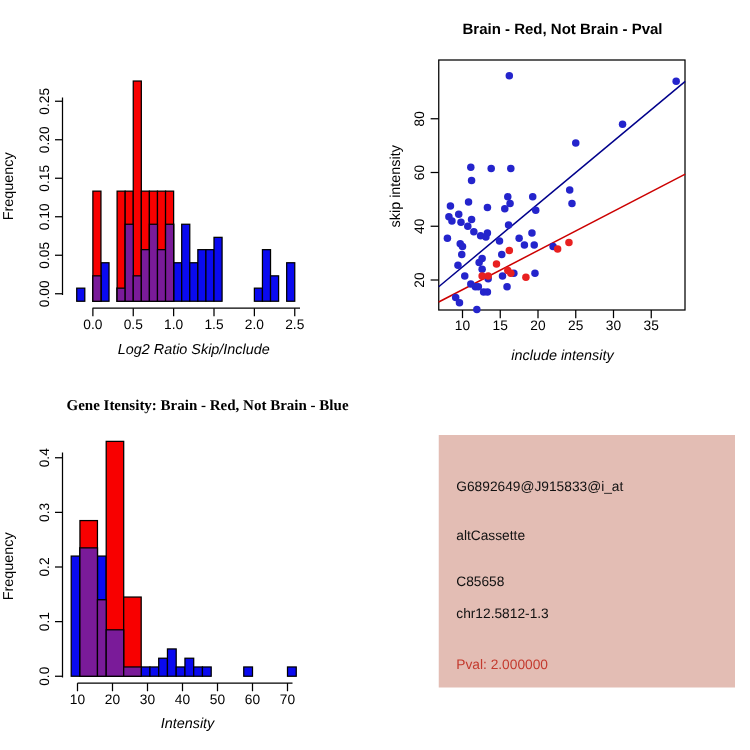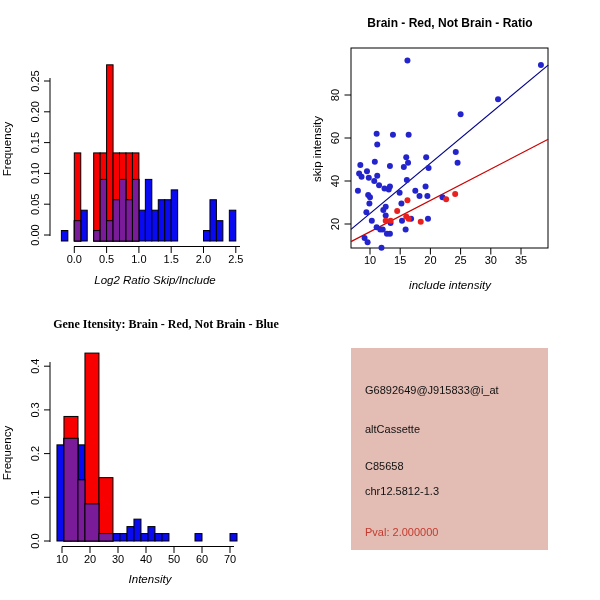--- a/index.html
+++ b/index.html
@@ -4,21 +4,21 @@
 <style>
   html,body{margin:0;padding:0;background:#fff;}
   #canvas{position:relative;width:600px;height:600px;background:#ffffff;overflow:hidden;
           font-family:"Liberation Sans",sans-serif;color:#000;}
   #chart-layer{position:absolute;left:0;top:0;}
   #chart-layer text{font-family:"Liberation Sans",sans-serif;font-size:11px;fill:#000;}
   .ptitle{position:absolute;font-weight:bold;font-size:12px;text-align:center;white-space:nowrap;}
   .axlab{position:absolute;font-size:11.5px;text-align:center;white-space:nowrap;font-style:italic;}
   .ylab{position:absolute;width:100px;height:14px;font-size:11.5px;text-align:center;
         transform:rotate(-90deg);white-space:nowrap;}
-  #info-panel{position:absolute;left:351px;top:348px;width:197px;height:202px;background:#E3BDB4;}
+  #info-panel{position:absolute;left:351px;top:348px;width:197px;height:202px;background:#E3BDB4;padding-left:40px;}
   #info-panel .iline{position:absolute;left:14px;font-size:11px;white-space:nowrap;color:#111;}
   #info-panel .pval{color:#C43A2E;}
 </style>
 </head>
 <body>
 
 <div id="canvas">
 
   <svg id="chart-layer" width="600" height="600">
       <g>
@@ -228,21 +228,21 @@
         <rect x="63.96" y="438.305" width="13.999999999999993" height="102.695" fill="#7A1B99" stroke="#000" stroke-width="1"></rect>
         <rect x="77.96" y="479.82" width="7" height="61.18000000000001" fill="#7A1B99" stroke="#000" stroke-width="1"></rect>
         <rect x="84.96" y="503.855" width="14" height="37.145" fill="#7A1B99" stroke="#000" stroke-width="1"></rect>
         <rect x="98.96" y="533.571" width="14" height="7.429" fill="#7A1B99" stroke="#000" stroke-width="1"></rect>
       </g>
     </svg>
 
   <div class="axlab" style="left:20px;top:274px;width:270px;">Log2 Ratio Skip/Include</div>
   <div class="ylab" style="left:-42px;top:142px;">Frequency</div>
 
-  <div class="ptitle" style="left:300px;top:16px;width:300px;">Brain - Red, Not Brain - Ratio</div>
+  <div class="ptitle" style="left:300px;top:16px;width:300px;">Brain - Red, Not Brain - Pval</div>
   <div class="axlab" style="left:310px;top:279px;width:280px;">include intensity</div>
   <div class="ylab" style="left:268px;top:142px;">skip intensity</div>
 
   <div class="ptitle" style="left:16px;top:317px;width:300px;font-family:Liberation Serif, serif;">Gene Itensity: Brain - Red, Not Brain - Blue</div>
   <div class="axlab" style="left:10px;top:573px;width:280px;">Intensity</div>
   <div class="ylab" style="left:-42px;top:446px;">Frequency</div>
 
   <div id="info-panel">
     <div class="iline" style="top:36px;">G6892649@J915833@i_at</div>
     <div class="iline" style="top:75px;">altCassette</div>

